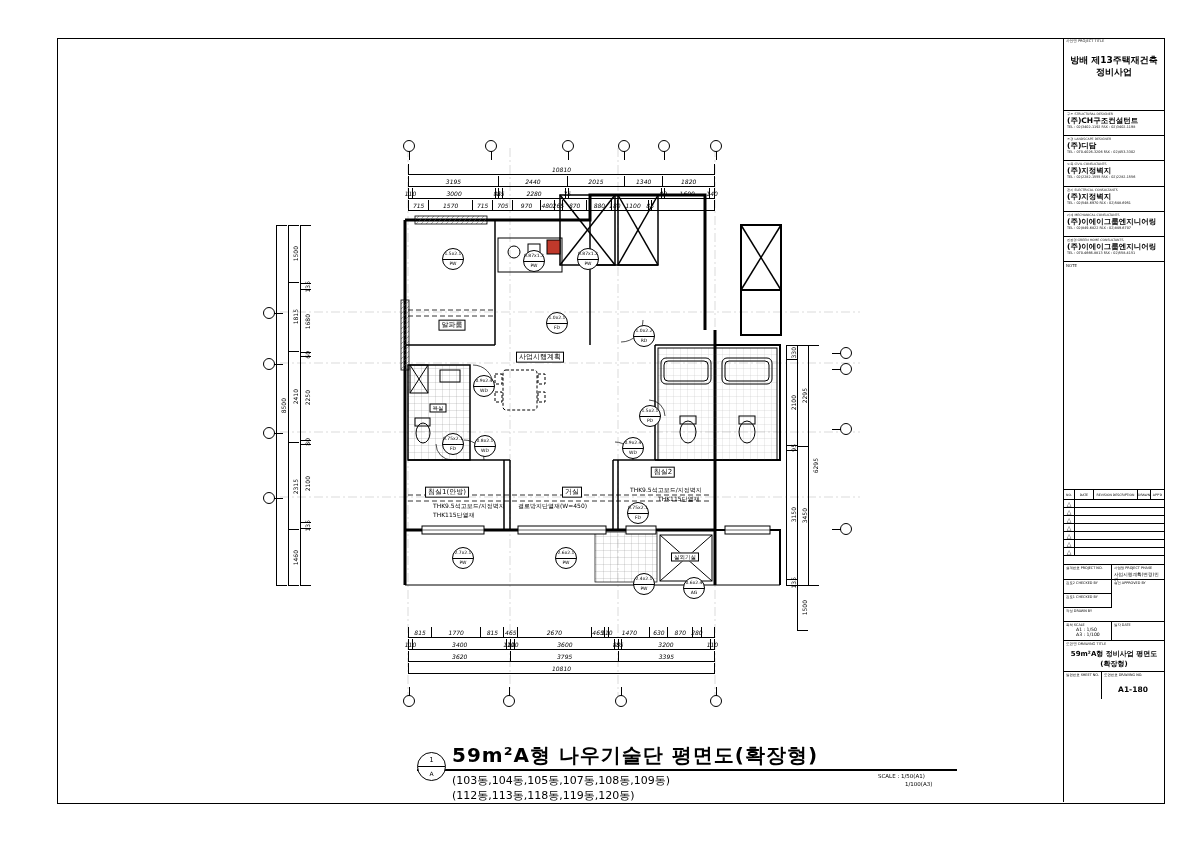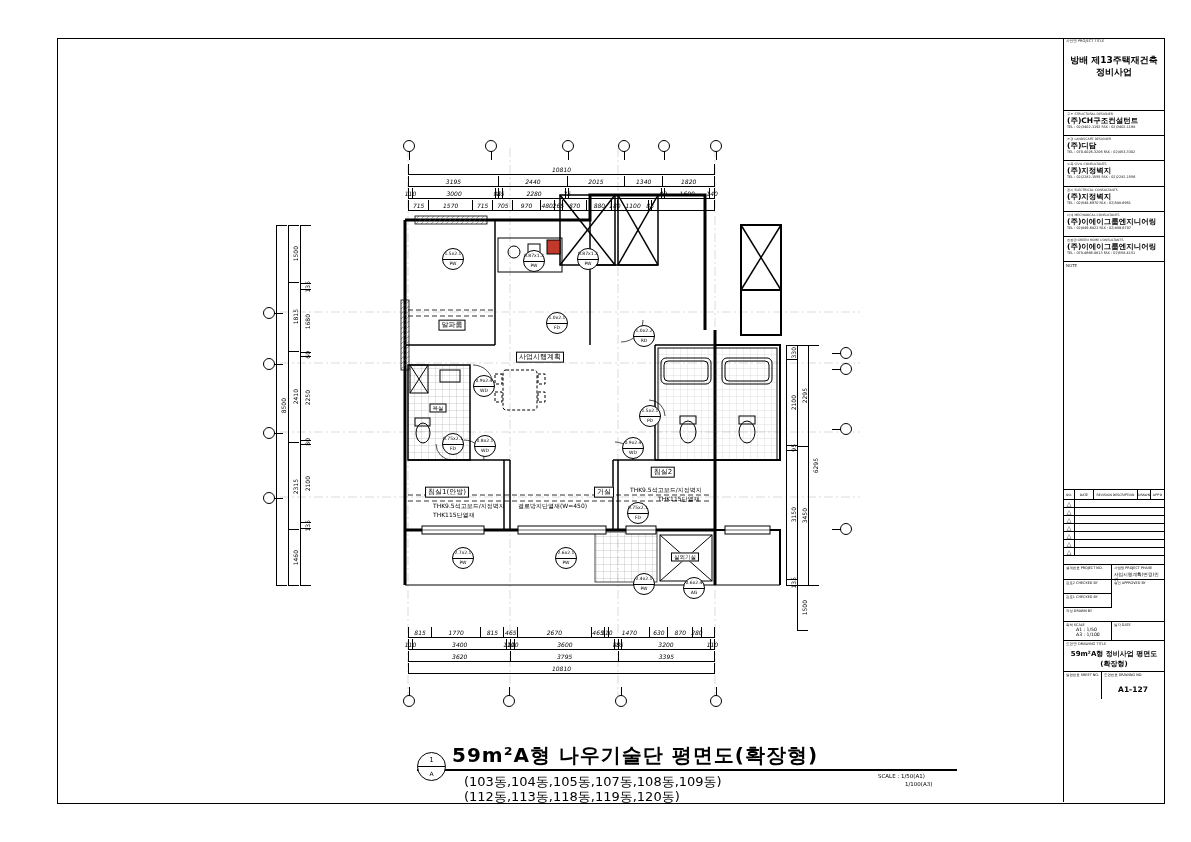--- a/index.html
+++ b/index.html
@@ -44,21 +44,21 @@
   .ititle .t1{font-size:7px;font-weight:600;display:block;margin-top:2px;}
   .ititle .t2{font-size:7px;font-weight:600;display:block;}
   .idwg{font-size:7.5px;font-weight:600;display:block;text-align:center;margin-top:8px;}
   
   .dt-circle{left:417px;top:752px;width:27px;height:27px;border:1.2px solid #000;border-radius:50%;
        display:flex;flex-direction:column;text-align:center;font-size:7px;background:#fff;z-index:3;}
   .dt-circle .half{flex:1;display:flex;align-items:center;justify-content:center;}
   .dt-circle .half+.half{border-top:1px solid #000;font-size:6px;}
   .dt-title{left:452px;top:742px;font-size:20px;font-weight:600;letter-spacing:1px;white-space:nowrap;}
   .dt-rule{left:417px;top:769px;width:540px;border-top:2px solid #000;}
-  .dt-sub{left:464px;font-size:13px;white-space:nowrap;}
+  .dt-sub{left:452px;font-size:11px;white-space:nowrap;}
   .dt-scale{font-size:5.5px;white-space:nowrap;}
   
   .rlabel{border:.8px solid #000;background:#fff;font-size:7px;line-height:1.1;padding:.5px 2px;
        transform:translate(-50%,-50%);white-space:nowrap;z-index:2;}
   .ann{font-size:6px;white-space:nowrap;z-index:2;background:transparent;}
   .tag{width:20px;height:20px;border:.8px solid #000;border-radius:50%;background:#fff;z-index:2;
        display:flex;flex-direction:column;font-size:4.5px;line-height:1;text-align:center;}
   .tag span{flex:1;display:flex;align-items:center;justify-content:center;}
   .tag .ts{border-bottom:.7px solid #000;}
   
@@ -221,21 +221,21 @@
       <path d="M373 330 A 18 18 0 0 0 355 312"></path>
       <path d="M389 270 A 16 16 0 0 1 405 286"></path>
       <path d="M192 330 A 16 16 0 0 1 176 314"></path>
     </g>
   </g>
 </svg>
 
 <div class="abs rlabel" style="left:452px;top:325px;">알파룸</div>
 <div class="abs rlabel" style="left:540px;top:357px;">사업시행계획</div>
 <div class="abs rlabel" style="left:447px;top:492px;">침실1(안방)</div>
-<div class="abs rlabel" style="left:604px;top:492px;">거실</div>
+<div class="abs rlabel" style="left:572px;top:492px;">거실</div>
 <div class="abs rlabel" style="left:663px;top:472px;">침실2</div>
 <div class="abs rlabel" style="left:438px;top:408px;font-size:5.5px;">욕실</div>
 <div class="abs rlabel" style="left:685px;top:557px;font-size:5.5px;">실외기실</div>
 
 <div class="abs ann" style="left:433px;top:502px;">THK9.5석고보드/지정벽지</div>
 <div class="abs ann" style="left:433px;top:511px;">THK115단열재</div>
 <div class="abs ann" style="left:518px;top:502px;">결로방지단열재(W=450)</div>
 <div class="abs ann" style="left:630px;top:486px;">THK9.5석고보드/지정벽지</div>
 <div class="abs ann" style="left:658px;top:495px;">THK115단열재</div>
 
@@ -734,17 +734,17 @@
     </div>
     <div class="ititle">
       <span class="tb-h" style="text-align:left;">도면명 DRAWING TITLE</span>
       <span class="t1">59m²A형 정비사업 평면도</span>
       <span class="t2">(확장형)</span>
     </div>
     <div class="irow" style="height:27px;border-bottom:none;">
       <div class="icell" style="width:38px;">일련번호 SHEET NO.</div>
       <div class="icell" style="width:62px;">
         <span>도면번호 DRAWING NO.</span>
-        <span class="idwg">A1-127</span>
+        <span class="idwg">A1-180</span>
       </div>
     </div>
   </div>
 </div>
 
 </body></html>

